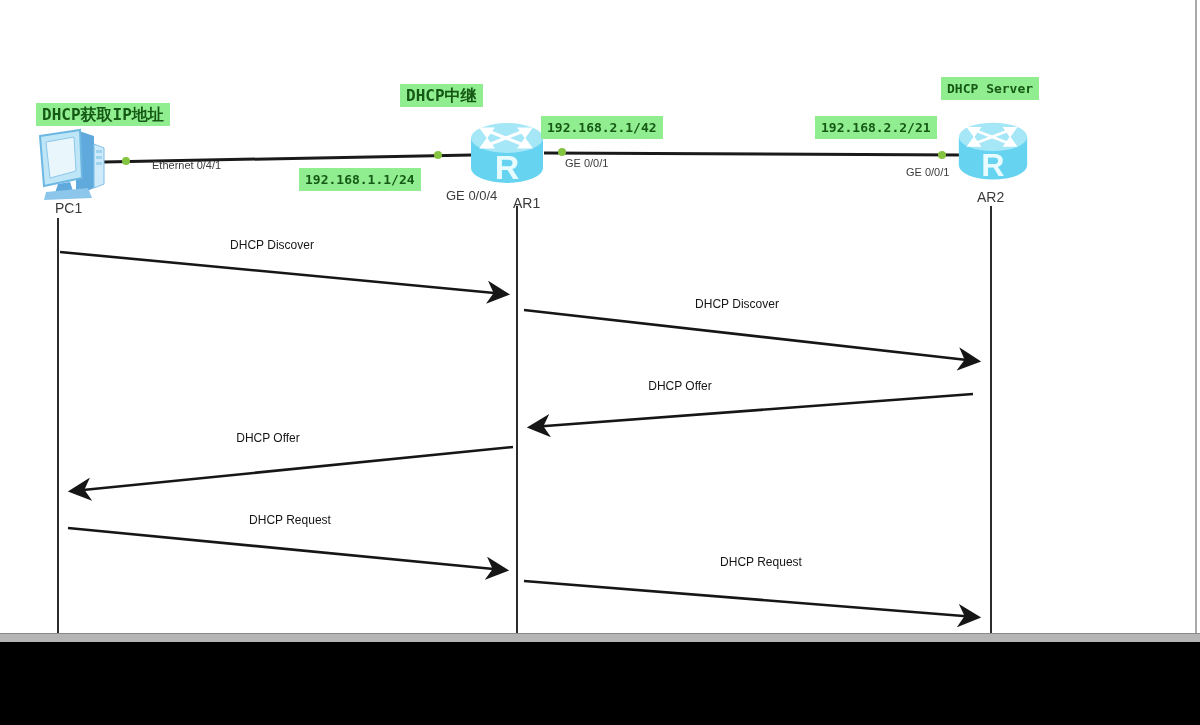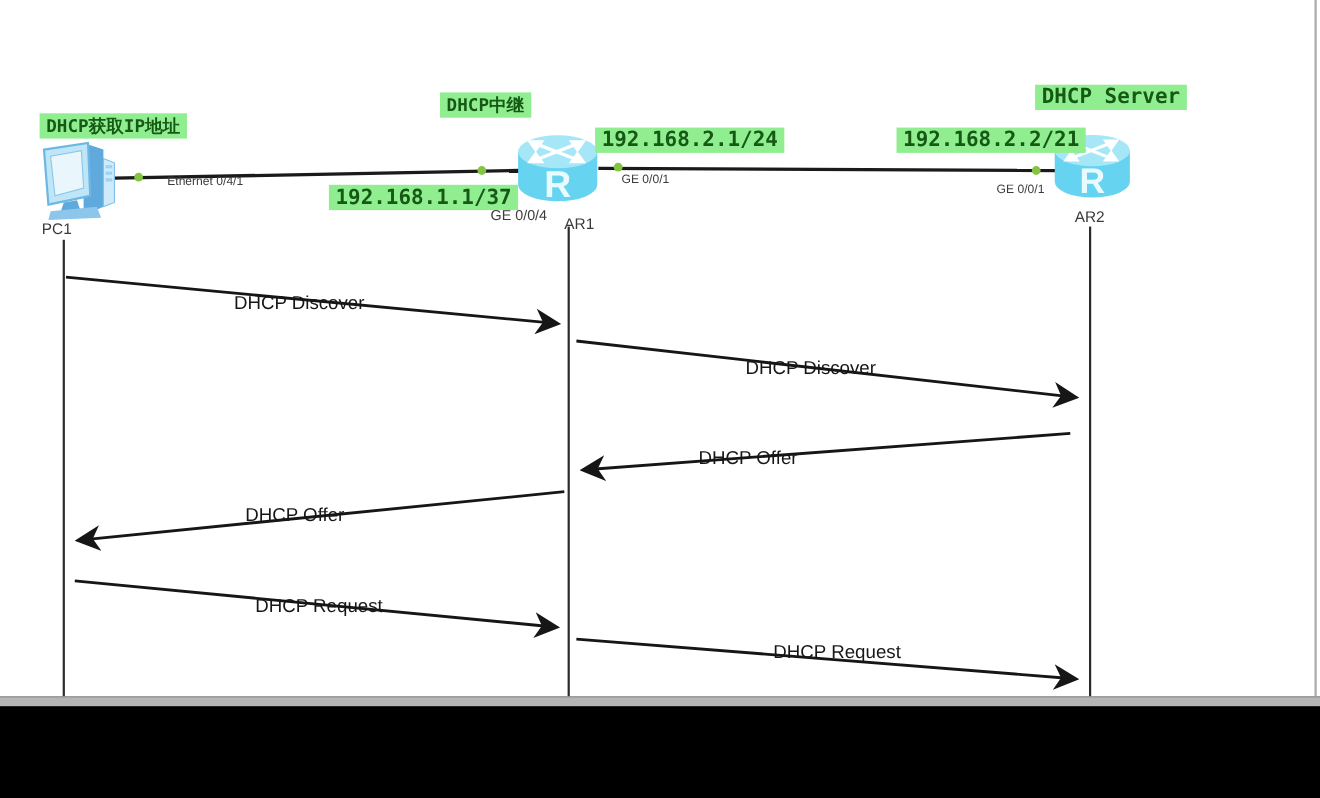--- a/index.html
+++ b/index.html
@@ -1,27 +1,27 @@
 <!DOCTYPE html>
 <html><head>
 <meta charset="utf-8">
 <style>
   html,body{margin:0;padding:0;background:#000;}
   #stage{position:relative;width:1200px;height:725px;background:#ffffff;overflow:hidden;
          font-family:"Liberation Sans",sans-serif;}
   .abs{position:absolute;}
   
   .glabel{position:absolute;background:#90ee90;color:#155915;font-family:"DejaVu Sans Mono","Liberation Mono",monospace;
-          font-weight:bold;font-size:19px;line-height:21px;padding:1px 6px;white-space:nowrap;}
+          font-weight:bold;font-size:13px;line-height:21px;padding:1px 6px;white-space:nowrap;}
   .glabel.cn{font-size:16px;}
   
   .iflabel{position:absolute;color:#3c3c3c;font-size:11px;white-space:nowrap;}
   .devname{position:absolute;color:#3a3a3a;font-size:14px;white-space:nowrap;}
   
-  .msglabel{position:absolute;transform:translateX(-50%);color:#161616;font-size:17px;white-space:nowrap;margin-top:28px;}
+  .msglabel{position:absolute;transform:translateX(-50%);color:#161616;font-size:12px;white-space:nowrap;}
   
   .lifeline{position:absolute;width:2px;background:#2b2b2b;}
   
   .dot{position:absolute;width:8px;height:8px;border-radius:50%;background:#85c440;}
   
   #gray-strip{position:absolute;left:0;top:633px;width:1200px;height:9px;background:#b5b5b5;border-top:1px solid #8a8a8a;}
   #bottom-bar{position:absolute;left:0;top:642px;width:1200px;height:83px;background:#000;}
   #right-border{position:absolute;top:0;left:1195px;width:2px;height:633px;background:#a9a9a9;}
   svg{display:block;}
   #arrow-layer{position:absolute;left:0;top:0;}
@@ -76,29 +76,29 @@
       <line x1="20" y1="10" x2="56" y2="24"></line>
       <polygon points="14,8 24,8 19,15"></polygon>
       <polygon points="62,26 52,26 57,19"></polygon>
     </g>
     <text x="39" y="58" text-anchor="middle" font-family="Liberation Sans,sans-serif" font-size="34" font-weight="bold" fill="#e8fbff">R</text>
   </svg>
 
   <div class="glabel cn" style="left:36px;top:103px">DHCP获取IP地址</div>
   <div class="glabel cn" style="left:400px;top:84px">DHCP中继</div>
   <div class="glabel" style="left:941px;top:77px">DHCP Server</div>
-  <div class="glabel" style="left:299px;top:168px">192.168.1.1/37</div>
-  <div class="glabel" style="left:541px;top:116px">192.168.2.1/24</div>
+  <div class="glabel" style="left:299px;top:168px">192.168.1.1/24</div>
+  <div class="glabel" style="left:541px;top:116px">192.168.2.1/42</div>
   <div class="glabel" style="left:815px;top:116px">192.168.2.2/21</div>
 
   <div class="iflabel" style="left:152px;top:159px">Ethernet 0/4/1</div>
   <div class="iflabel" style="left:565px;top:157px">GE 0/0/1</div>
   <div class="iflabel" style="left:446px;top:188px;font-size:13px">GE 0/0/4</div>
   <div class="iflabel" style="left:906px;top:166px">GE 0/0/1</div>
-  <div class="devname" style="left:38px;top:200px">PC1</div>
+  <div class="devname" style="left:55px;top:200px">PC1</div>
   <div class="devname" style="left:513px;top:195px">AR1</div>
   <div class="devname" style="left:977px;top:189px">AR2</div>
 
   <div class="lifeline" style="left:57px;top:218px;height:424px"></div>
   <div class="lifeline" style="left:516px;top:206px;height:436px"></div>
   <div class="lifeline" style="left:990px;top:206px;height:436px"></div>
 
   <svg id="arrow-layer" width="1200" height="725" viewBox="0 0 1200 725">
     <defs>
       <marker id="ah" markerWidth="9" markerHeight="9" refX="7" refY="4.5" orient="auto">

